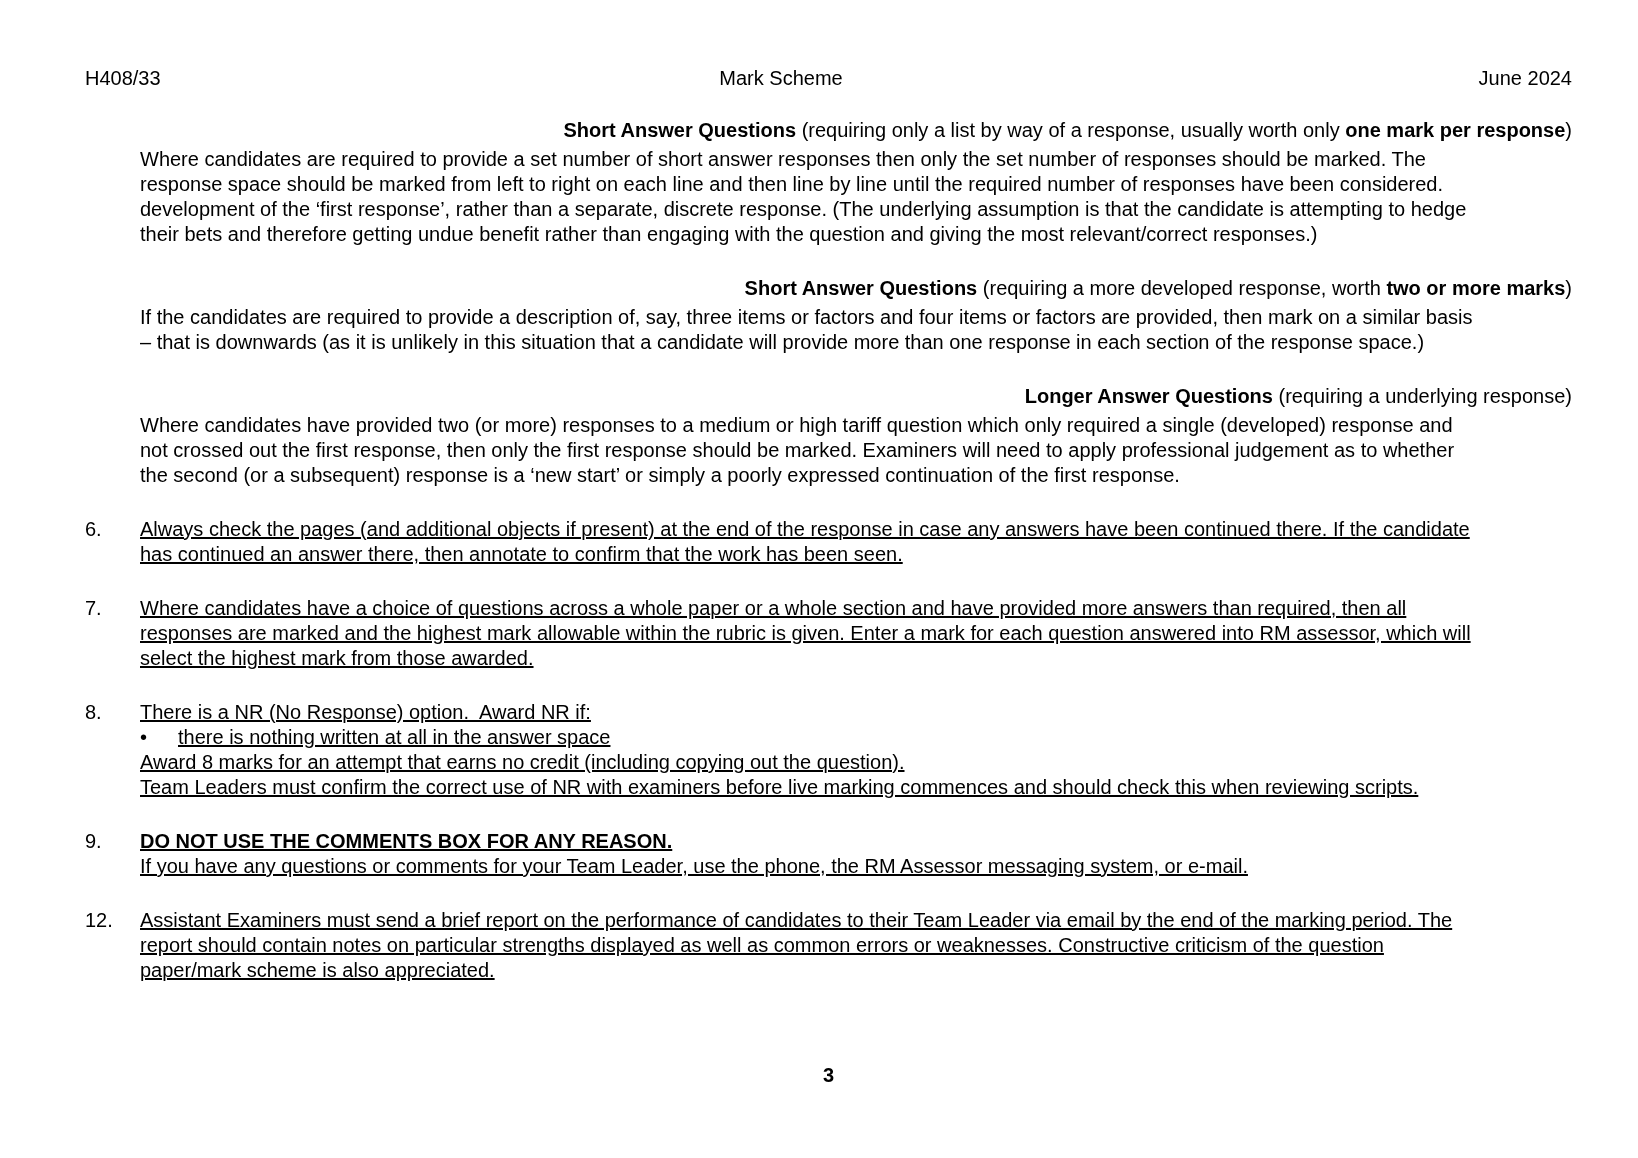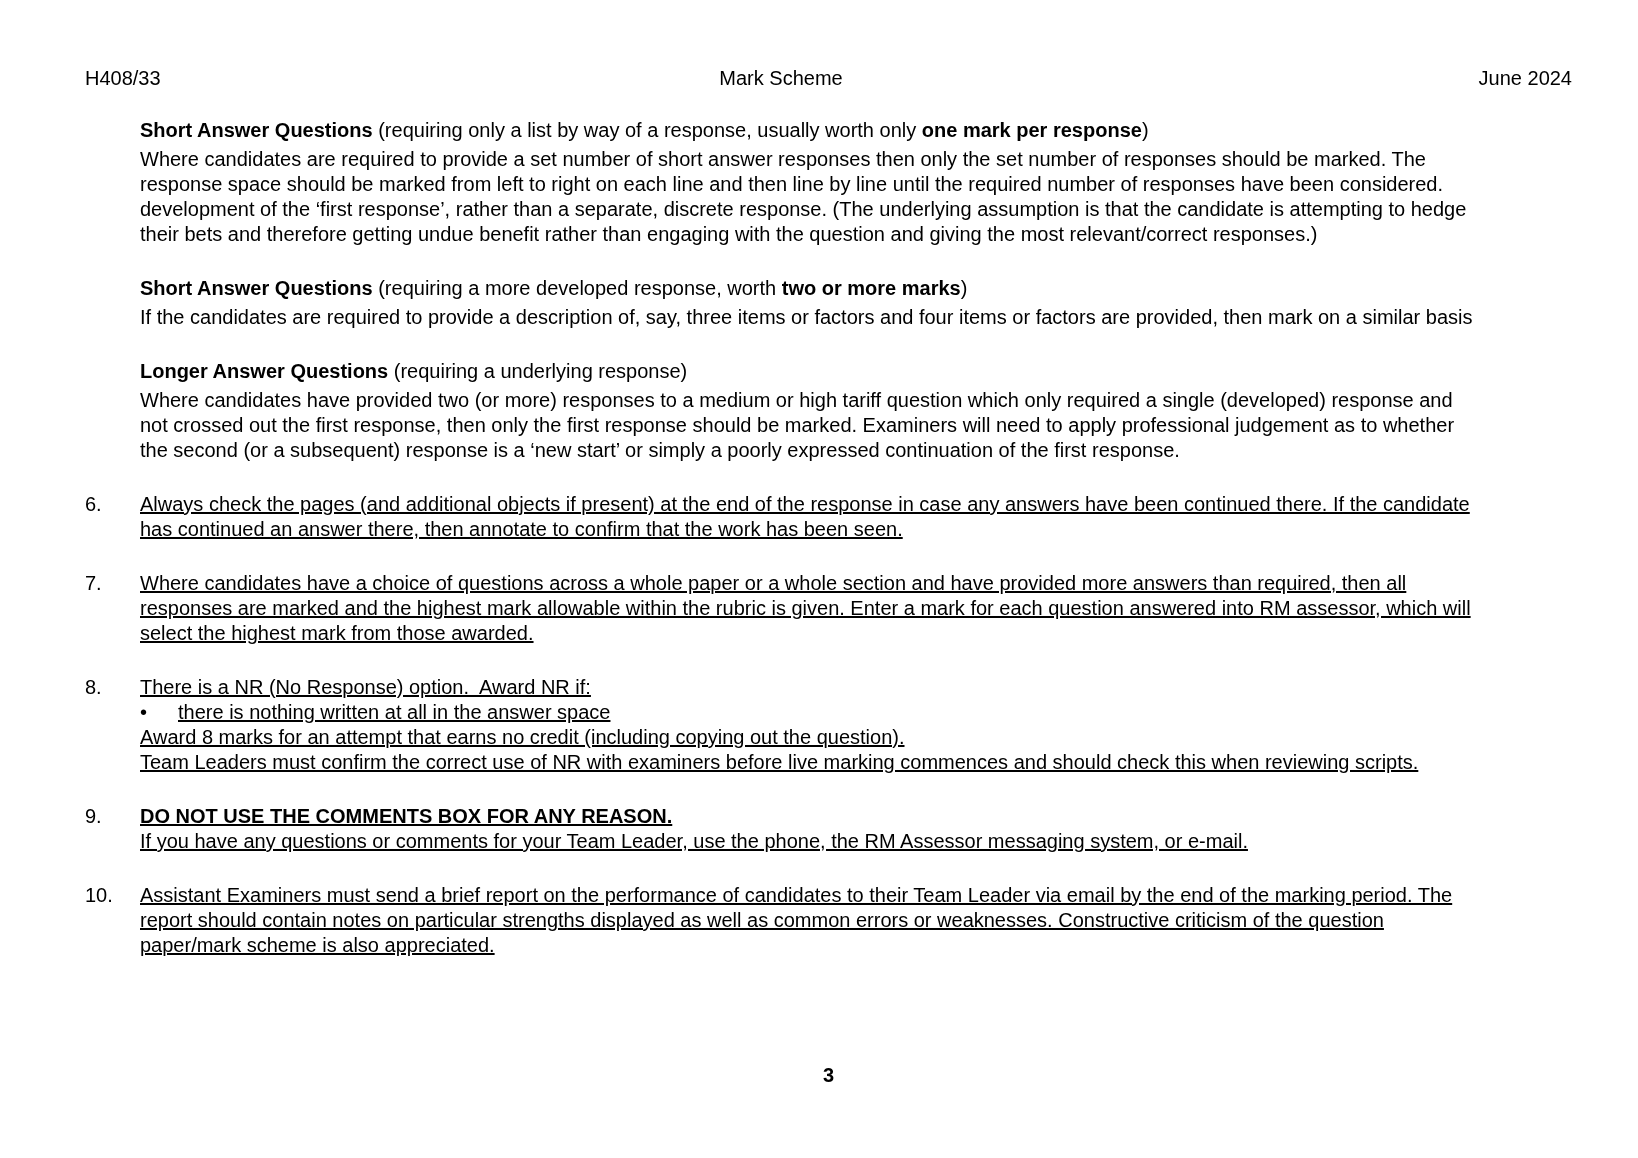--- a/index.html
+++ b/index.html
@@ -25,21 +25,21 @@
   .header .doc-title{position:absolute;left:672px;top:0;transform:translateX(-50%);margin-left:24px;}
   .header .doc-session{position:absolute;right:0;top:0;}
   .content{
     position:absolute;
     top:118px;
     left:85px;
     right:66px;
   }
   .block{margin-bottom:29px;}
   .block.section{padding-left:55px;}
-  .heading{margin-bottom:4px;white-space:pre;}
+  .heading{margin-bottom:4px;white-space:pre;text-align:right;}
   .line{white-space:pre;}
   .item{display:flex;}
   .item .num{flex:none;width:55px;white-space:pre;}
   .item .body{flex:1;min-width:0;text-decoration:underline;}
   .seg-b{font-weight:bold;}
   .bullet{display:inline-block;width:38px;}
   .footer{
     position:absolute;
     top:1063px;
     left:85px;
@@ -62,20 +62,21 @@
       <div class="block section">
         <div class="heading"><span class=" seg-b">Short Answer Questions</span><span class=""> (requiring only a list by way of a response, usually worth only </span><span class=" seg-b">one mark per response</span><span class="">)</span></div>
         <div class="line"><span class="">Where candidates are required to provide a set number of short answer responses then only the set number of responses should be marked. The</span></div>
         <div class="line"><span class="">response space should be marked from left to right on each line and then line by line until the required number of responses have been considered.</span></div>
         <div class="line"><span class="">development of the ‘first response’, rather than a separate, discrete response. (The underlying assumption is that the candidate is attempting to hedge</span></div>
         <div class="line"><span class="">their bets and therefore getting undue benefit rather than engaging with the question and giving the most relevant/correct responses.)</span></div>
       </div>
       <div class="block section">
         <div class="heading"><span class=" seg-b">Short Answer Questions</span><span class=""> (requiring a more developed response, worth </span><span class=" seg-b">two or more marks</span><span class="">)</span></div>
         <div class="line"><span class="">If the candidates are required to provide a description of, say, three items or factors and four items or factors are provided, then mark on a similar basis</span></div>
+        <div class="line"><span class="">– that is downwards (as it is unlikely in this situation that a candidate will provide more than one response in each section of the response space.)</span></div>
       </div>
       <div class="block section">
         <div class="heading"><span class=" seg-b">Longer Answer Questions</span><span class=""> (requiring a underlying response)</span></div>
         <div class="line"><span class="">Where candidates have provided two (or more) responses to a medium or high tariff question which only required a single (developed) response and</span></div>
         <div class="line"><span class="">not crossed out the first response, then only the first response should be marked. Examiners will need to apply professional judgement as to whether</span></div>
         <div class="line"><span class="">the second (or a subsequent) response is a ‘new start’ or simply a poorly expressed continuation of the first response.</span></div>
       </div>
       <div class="block item">
         <span class="num">6.</span>
         <div class="body">
@@ -101,21 +102,21 @@
         </div>
       </div>
       <div class="block item">
         <span class="num">9.</span>
         <div class="body">
           <div class="line"><span class=" seg-b">DO NOT USE THE COMMENTS BOX FOR ANY REASON.</span></div>
           <div class="line"><span class="">If you have any questions or comments for your Team Leader, use the phone, the RM Assessor messaging system, or e-mail.</span></div>
         </div>
       </div>
       <div class="block item">
-        <span class="num">10.</span>
+        <span class="num">12.</span>
         <div class="body">
           <div class="line"><span class="">Assistant Examiners must send a brief report on the performance of candidates to their Team Leader via email by the end of the marking period. The</span></div>
           <div class="line"><span class="">report should contain notes on particular strengths displayed as well as common errors or weaknesses. Constructive criticism of the question</span></div>
           <div class="line"><span class="">paper/mark scheme is also appreciated.</span></div>
         </div>
       </div>
     </div>
 
   <div class="footer">
     <span>3</span>

